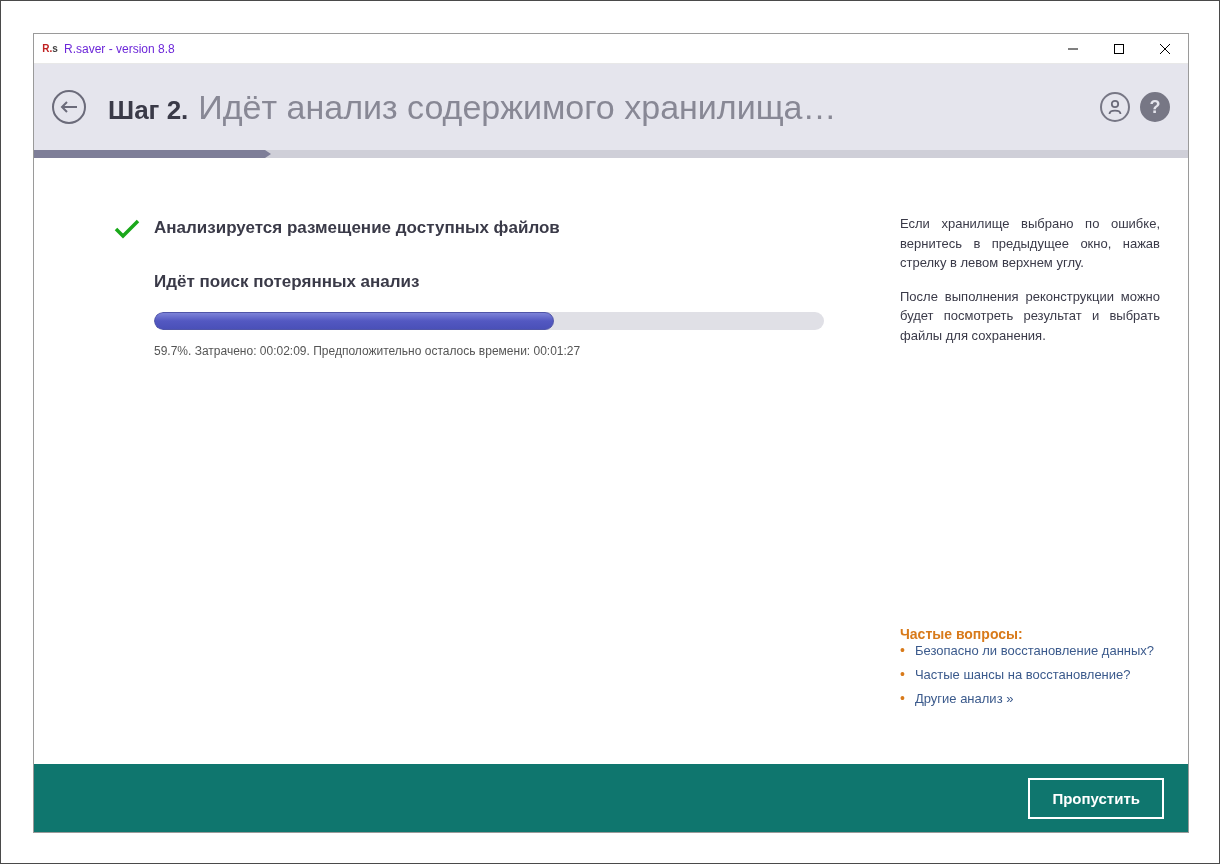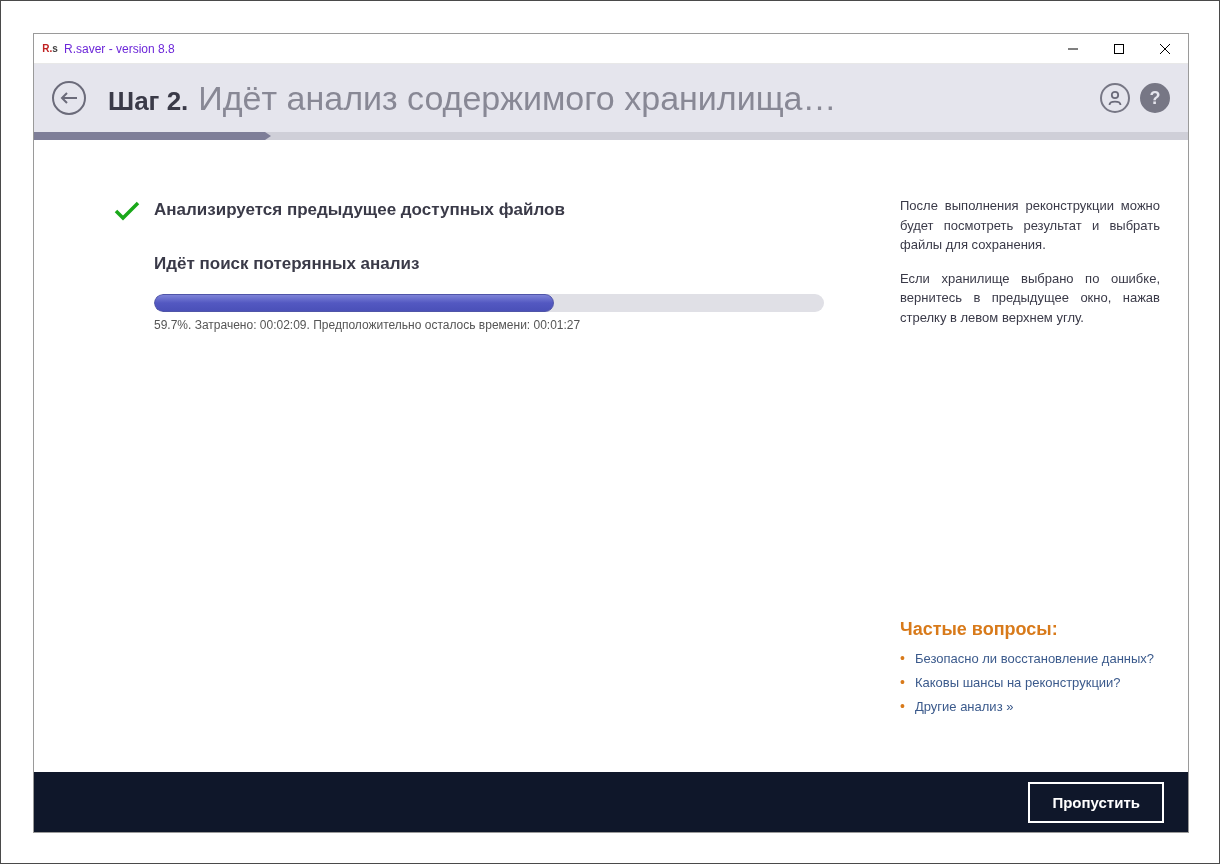--- a/index.html
+++ b/index.html
@@ -7,21 +7,21 @@
 .outer-border { width: 1220px; height: 864px; border: 1px solid #4a4a4a; position: relative; background: #fff; }
 .app-window { position: absolute; left: 32px; top: 32px; width: 1156px; height: 800px; border: 1px solid #9a9a9a; background: #fff; display: flex; flex-direction: column; }
 .titlebar { height: 30px; display: flex; align-items: center; background: #fff; border-bottom: 1px solid #e8e8e8; }
 .titlebar-icon { width: 16px; height: 16px; margin-left: 8px; margin-right: 6px; display: flex; align-items: center; justify-content: center; font-size: 10px; font-weight: bold; }
 .titlebar-icon .r { color: #c02020; }
 .titlebar-icon .s { color: #404040; }
 .titlebar-text { font-size: 12px; color: #6d28d9; flex: 1; }
 .win-controls { display: flex; height: 100%; }
 .win-btn { width: 46px; height: 100%; display: flex; align-items: center; justify-content: center; color: #000; }
 .win-btn svg { display: block; }
-.header { background: #e5e5ed; height: 68px; display: flex; align-items: center; padding: 0 18px; }
+.header { background: #e5e5ed; height: 86px; display: flex; align-items: center; padding: 0 18px; }
 .back-btn { width: 34px; height: 34px; border-radius: 50%; border: 2px solid #6b6b7a; background: #e5e5ed; display: flex; align-items: center; justify-content: center; margin-right: 22px; }
 .page-title-area { flex: 1; display: flex; align-items: baseline; }
 .step-label { font-size: 26px; font-weight: 700; color: #3a3a48; margin-right: 10px; }
 .step-desc { font-size: 34px; font-weight: 400; color: #888895; }
 .header-icons { display: flex; gap: 10px; }
 .hdr-icon { width: 30px; height: 30px; border-radius: 50%; border: 2px solid #777785; display: flex; align-items: center; justify-content: center; color: #555560; }
 .hdr-icon.help { background: #777785; color: #e5e5ed; border-color: #777785; font-weight: bold; font-size: 18px; }
 .progress-steps { height: 8px; background: #cfcfd8; display: flex; position: relative; }
 .pseg { flex: 1; position: relative; }
 .pseg::after { content: ""; position: absolute; right: -6px; top: 0; width: 0; height: 0; border-top: 4px solid transparent; border-bottom: 4px solid transparent; border-left: 6px solid #cfcfd8; z-index: 2; }
@@ -31,30 +31,30 @@
 .content { flex: 1; display: flex; background: #fff; overflow: hidden; }
 .main { flex: 1; padding: 60px 40px 20px 80px; }
 .status-row { display: flex; align-items: flex-start; margin-bottom: 28px; }
 .check-col { width: 40px; flex-shrink: 0; }
 .check { color: #1aa81a; font-size: 26px; line-height: 1; }
 .status-text { font-size: 17px; font-weight: 700; color: #3a3a48; }
 .search-row { margin-left: 40px; }
 .search-label { font-size: 17px; font-weight: 700; color: #3a3a48; margin-bottom: 20px; }
 .progress-bar { width: 670px; height: 18px; background: #e0e0e6; border-radius: 9px; overflow: hidden; position: relative; }
 .progress-fill { height: 100%; border-radius: 9px; background: linear-gradient(to bottom, #7d83d8 0%, #5358c1 50%, #4a50b8 100%); border: 1px solid #5055a8; }
-.progress-text { font-size: 12px; color: #555; margin-top: 6px; }
+.progress-text { font-size: 12px; color: #555; margin-top: 14px; }
 .sidebar { width: 300px; padding: 56px 28px 20px 12px; font-size: 13px; color: #3a3a48; display: flex; flex-direction: column; }
 .side-p { line-height: 1.5; margin-bottom: 14px; text-align: justify; }
 .faq-block { margin-top: auto; margin-bottom: 30px; }
-.faq-title { color: #d87a1a; font-weight: 700; font-size: 18px; margin-bottom: 10px; }
+.faq-title { color: #d87a1a; font-weight: 700; font-size: 14px; margin-bottom: 0; }
 .faq-list { list-style: none; }
 .faq-list li { display: flex; align-items: flex-end; margin-bottom: 8px; }
 .faq-list li::before { content: "•"; color: #d87a1a; font-size: 14px; margin-right: 10px; }
 .faq-list a { color: #3b5a8c; text-decoration: none; font-size: 13px; }
-.footer { height: 60px; background: #0f172a; display: flex; align-items: center; justify-content: flex-end; padding: 0 24px; }
+.footer { height: 68px; background: #0f766e; display: flex; align-items: center; justify-content: flex-end; padding: 0 24px; }
 .skip-btn { border: 2px solid #fff; background: transparent; color: #fff; font-size: 15px; font-weight: 600; padding: 10px 22px; }
 </style>
 </head>
 <body>
 
 <div class="outer-border">
   <div class="app-window">
 
     <div class="titlebar">
       <div class="titlebar-icon">
@@ -117,42 +117,42 @@
     <div class="content">
       <div class="main">
         <div class="status-row">
           <div class="check-col">
             <span class="check">
               <svg width="26" height="22">
                   <polyline points="2,11 9,18 24,3" fill="none" stroke="#1aa81a" stroke-width="3.5"></polyline>
                 </svg>
             </span>
           </div>
-          <div class="status-text">Анализируется предыдущее доступных файлов</div>
+          <div class="status-text">Анализируется размещение доступных файлов</div>
         </div>
         <div class="search-row">
           <div class="search-label">Идёт поиск потерянных анализ</div>
           <div class="progress-bar">
             <div class="progress-fill" id="progress-fill" style="width: 59.7%;"></div>
           </div>
           <div class="progress-text">59.7%. Затрачено: 00:02:09. Предположительно осталось времени: 00:01:27</div>
         </div>
       </div>
 
       <div class="sidebar">
+        <p class="side-p">Если хранилище выбрано по ошибке, вернитесь в предыдущее окно, нажав стрелку в левом верхнем углу.</p>
         <p class="side-p">После выполнения реконструкции можно будет посмотреть результат и выбрать файлы для сохранения.</p>
-        <p class="side-p">Если хранилище выбрано по ошибке, вернитесь в предыдущее окно, нажав стрелку в левом верхнем углу.</p>
         <div class="faq-block">
           <div class="faq-title">Частые вопросы:</div>
           <ul class="faq-list">
             <li>
                 <a href="#">Безопасно ли восстановление данных?</a>
               </li>
             <li>
-                <a href="#">Каковы шансы на реконструкции?</a>
+                <a href="#">Частые шансы на восстановление?</a>
               </li>
             <li>
                 <a href="#">Другие анализ »</a>
               </li>
           </ul>
         </div>
       </div>
     </div>
 
     <div class="footer">

